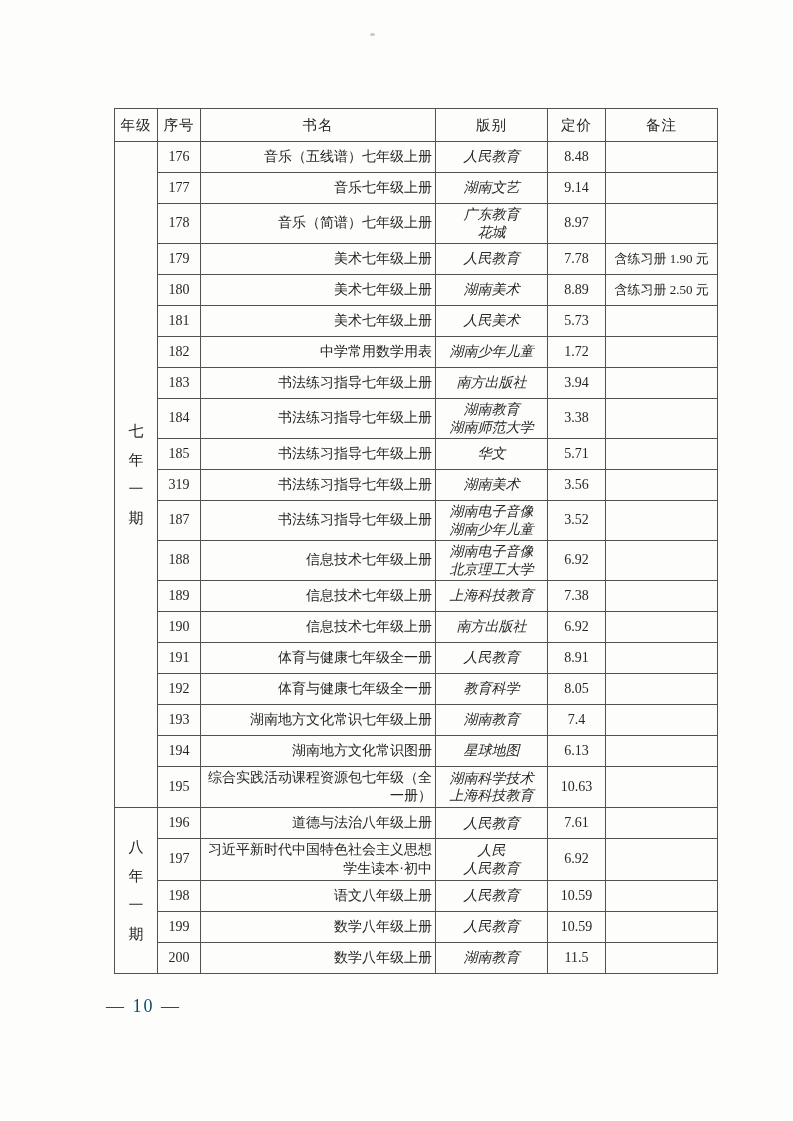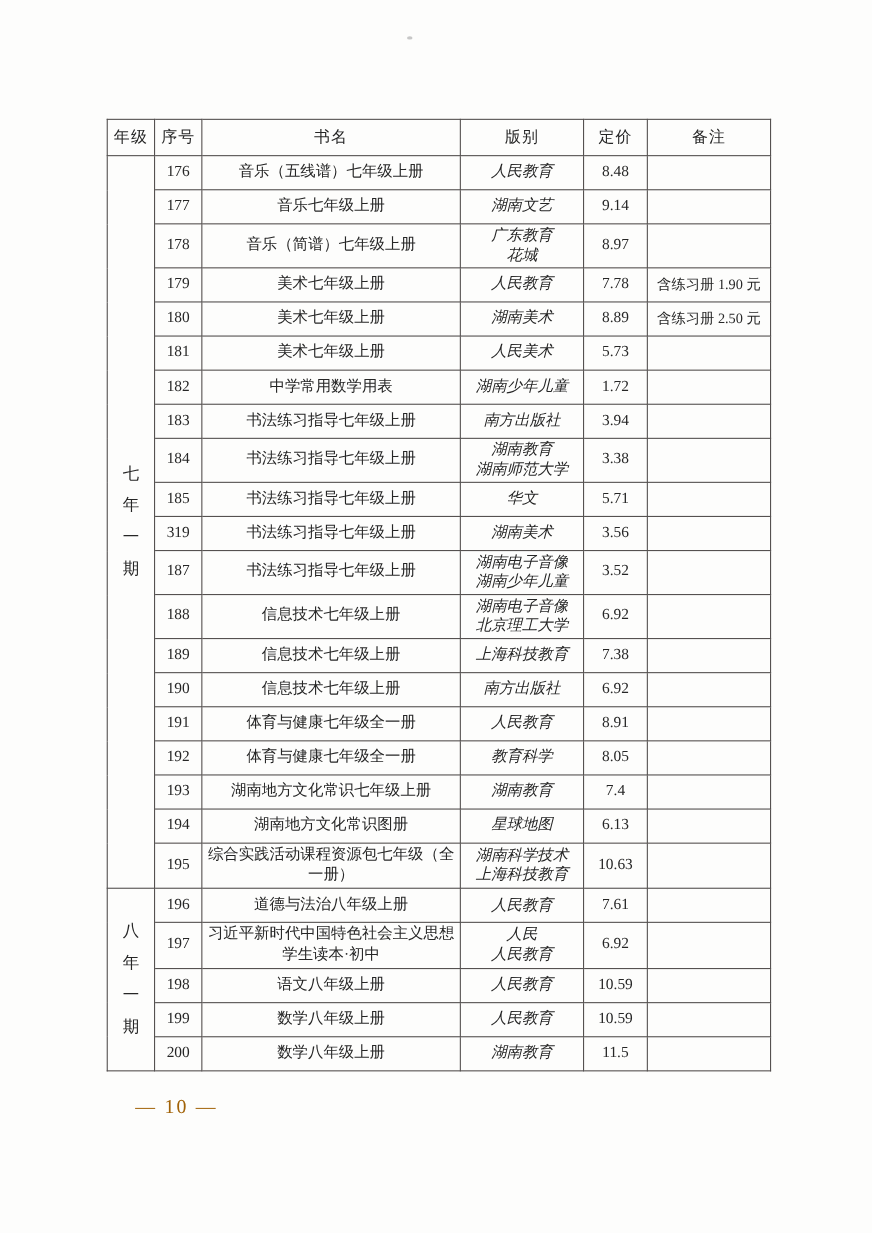--- a/index.html
+++ b/index.html
@@ -31,45 +31,45 @@
     font-size: 14px;
     color: #262626;
   }
   .price-table th, .price-table td {
     border: 1px solid #555150;
     padding: 2px 3px;
     vertical-align: middle;
     font-weight: normal;
     line-height: 1.3;
   }
-  .price-table { border: 1.5px solid #474443; }
+  .price-table { border: 1.5px solid #474443; margin-left: 17px; }
   .price-table thead th {
     height: 33px;
     text-align: center;
     font-size: 14.5px;
     letter-spacing: 1px;
   }
   .price-table td { height: 31px; }
   .serial-cell, .pub-cell, .price-cell, .note-cell { text-align: center; }
-  .title-cell { text-align: center; padding-left: 8px; padding-right: 6px; }
+  .title-cell { text-align: right; padding-left: 8px; padding-right: 6px; }
   .note-cell { font-size: 13px; padding-left: 2px; padding-right: 2px; white-space: nowrap; font-family: Liberation Serif, serif; }
   .pub-cell .pub-line { line-height: 1.25; font-style: italic; }
   .grade-cell { text-align: center; vertical-align: middle; }
   .vertical-text { display: inline-block; }
   .v-char {
     display: block;
     font-size: 15px;
     line-height: 29px;
     text-align: center;
   }
   .page-footer {
     position: absolute;
-    left: 123px; top: 996px;
+    left: 106px; top: 996px;
     font-size: 18px;
-    color: #a16207;
+    color: #0c4a6e;
     letter-spacing: 2px;
   }
 </style>
 </head>
 <body>
 
 <div class="page">
 
   <div class="scan-speck"></div>
 

